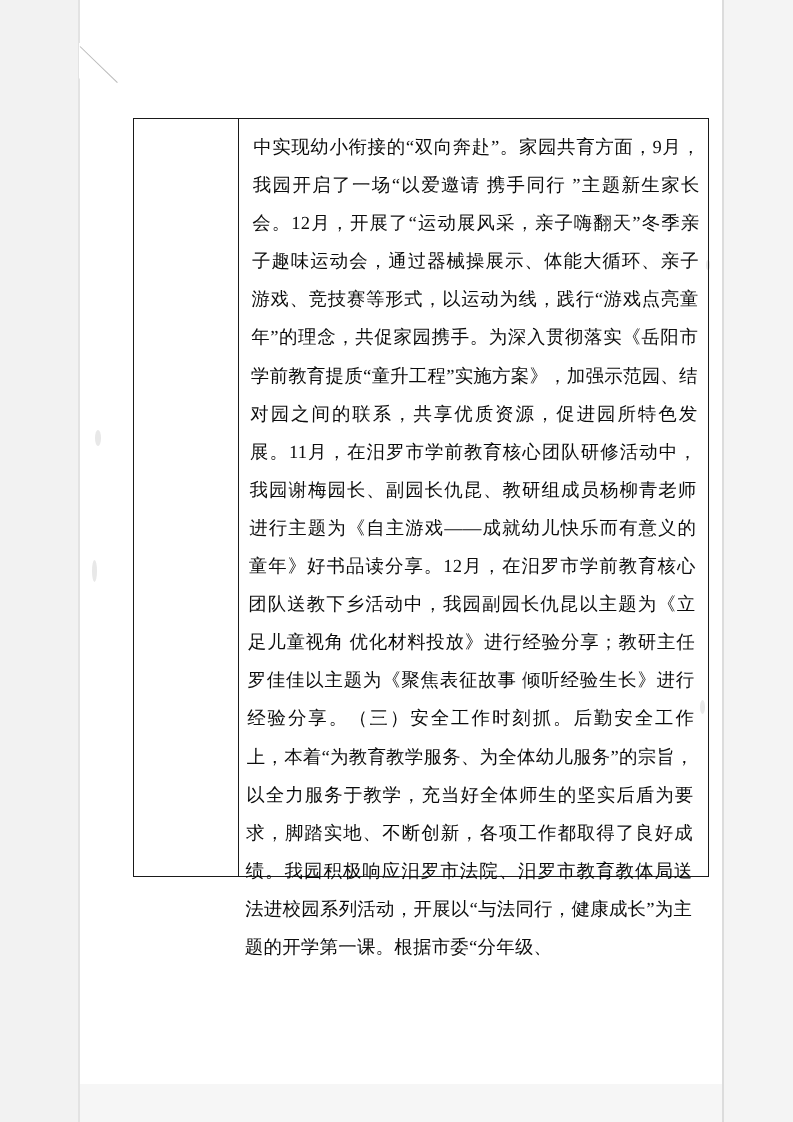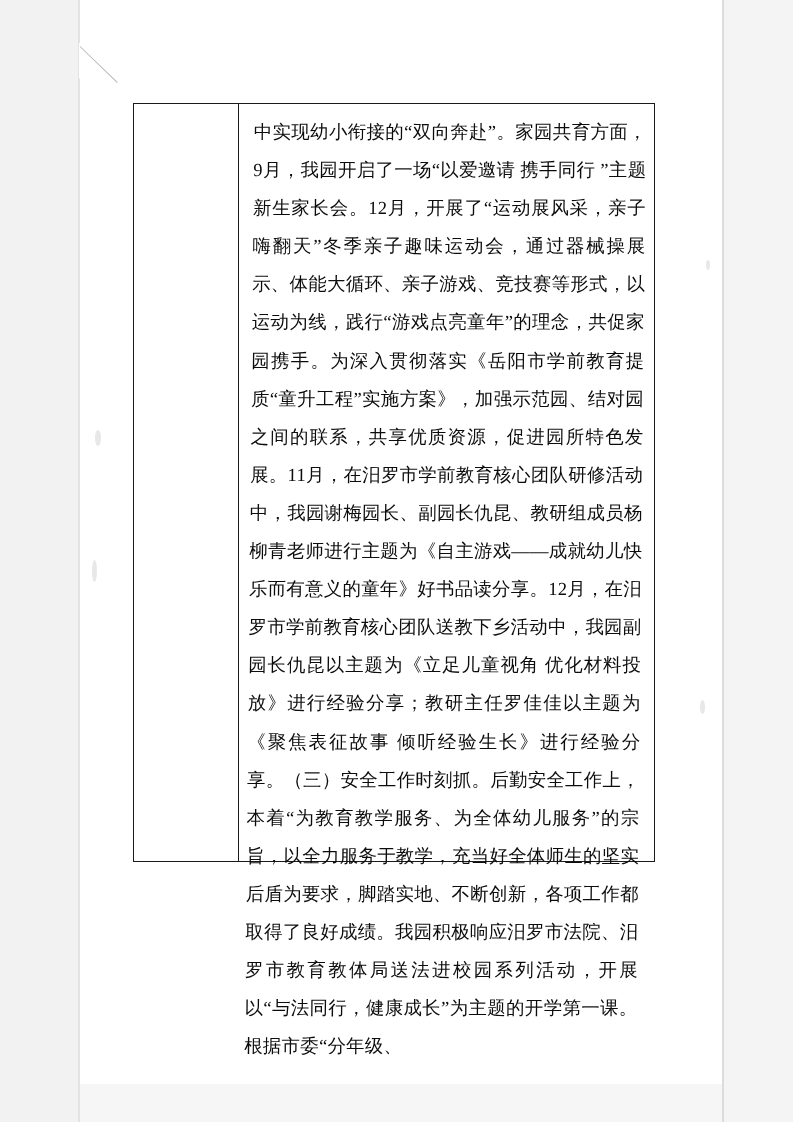--- a/index.html
+++ b/index.html
@@ -72,22 +72,22 @@
   .speck {
     position: absolute;
     background: #e8e8e8;
     border-radius: 50%;
   }
 
   
   .doc-frame {
     position: absolute;
     left: 133px;
-    top: 103px;
-    width: 522px;
+    top: 118px;
+    width: 576px;
     height: 759px;
     border: 1.5px solid #1a1a1a;
     box-sizing: border-box;
     background: transparent;
   }
   .doc-frame-col {
     position: absolute;
     left: 104px;
     top: 0;
     width: 0;

